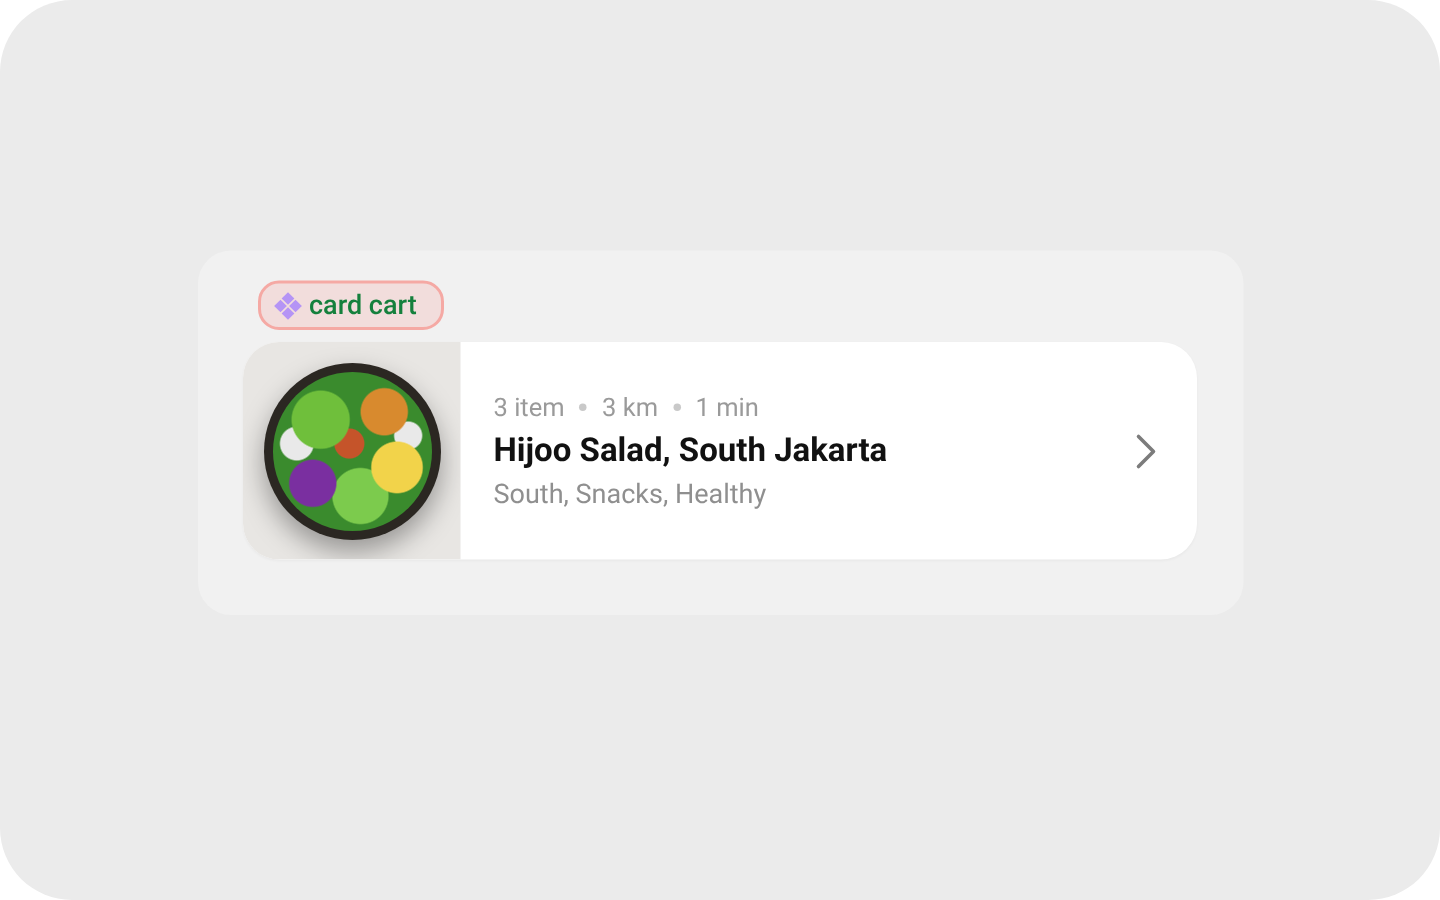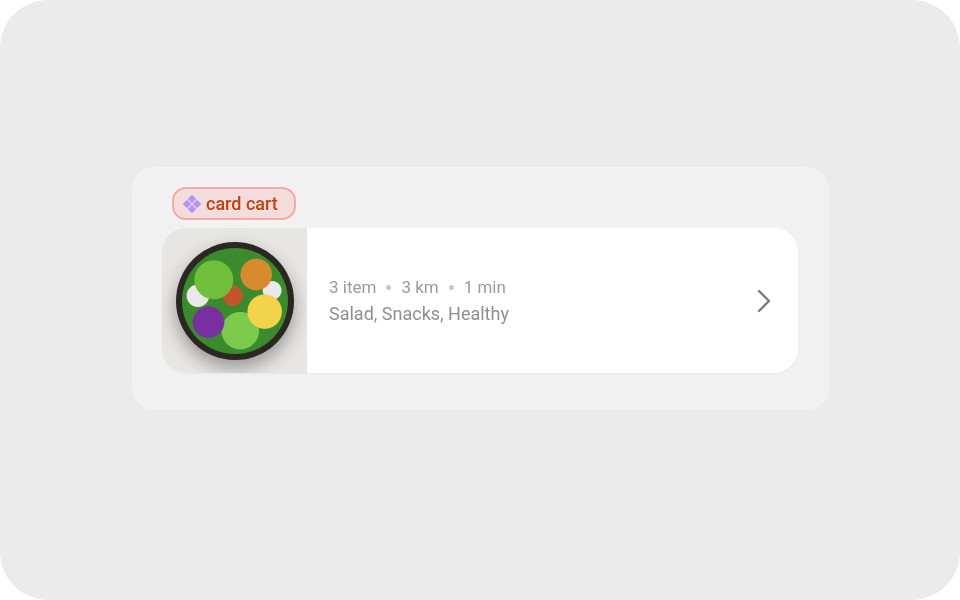--- a/index.html
+++ b/index.html
@@ -46,21 +46,21 @@
     position: absolute;
     width: 6px; height: 6px;
     background: #B594F5;
     transform: rotate(45deg);
   }
   .tag-pill .diamond-icon span:nth-child(1){ left:5px; top:0; }
   .tag-pill .diamond-icon span:nth-child(2){ left:0; top:5px; }
   .tag-pill .diamond-icon span:nth-child(3){ left:10px; top:5px; }
   .tag-pill .diamond-icon span:nth-child(4){ left:5px; top:10px; }
   .tag-pill .tag-text {
-    color: #c2410c;
+    color: #15803d;
     font-size: 18px;
     font-weight: 500;
   }
   .card {
     width: 636px;
     height: 145px;
     background: #ffffff;
     border-radius: 24px;
     display: flex;
     align-items: stretch;
@@ -160,21 +160,22 @@
       </div>
       <div class="card-body">
         <div class="card-text">
           <div class="meta-row">
             <span>3 item</span>
             <span class="dot"></span>
             <span>3 km</span>
             <span class="dot"></span>
             <span>1 min</span>
           </div>
-          <div class="subtitle">Salad, Snacks, Healthy</div>
+          <div class="title">Hijoo Salad, South Jakarta</div>
+          <div class="subtitle">South, Snacks, Healthy</div>
         </div>
         <div class="chevron">
           <svg viewBox="0 0 16 26">
               <path d="M3 3 L13 13 L3 23"></path>
             </svg>
         </div>
       </div>
     </div>
 
   </div>

